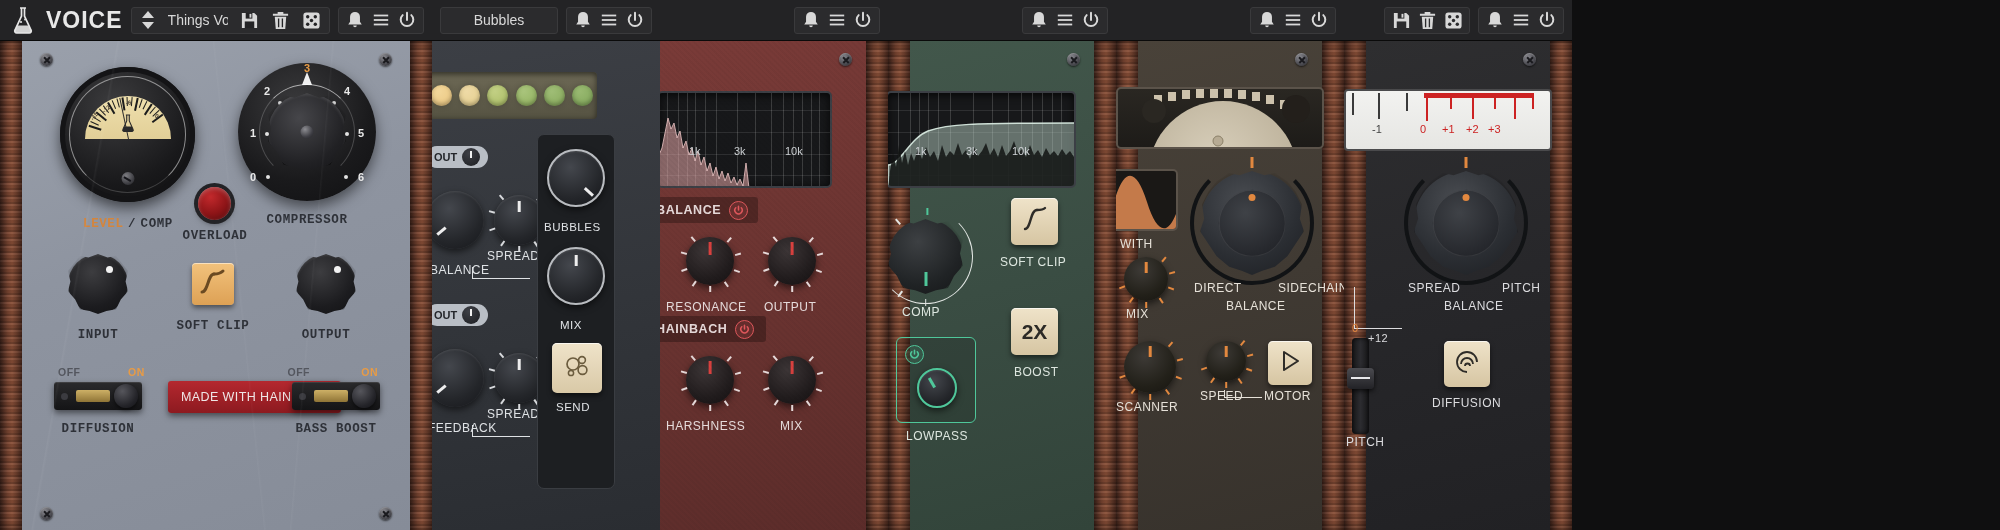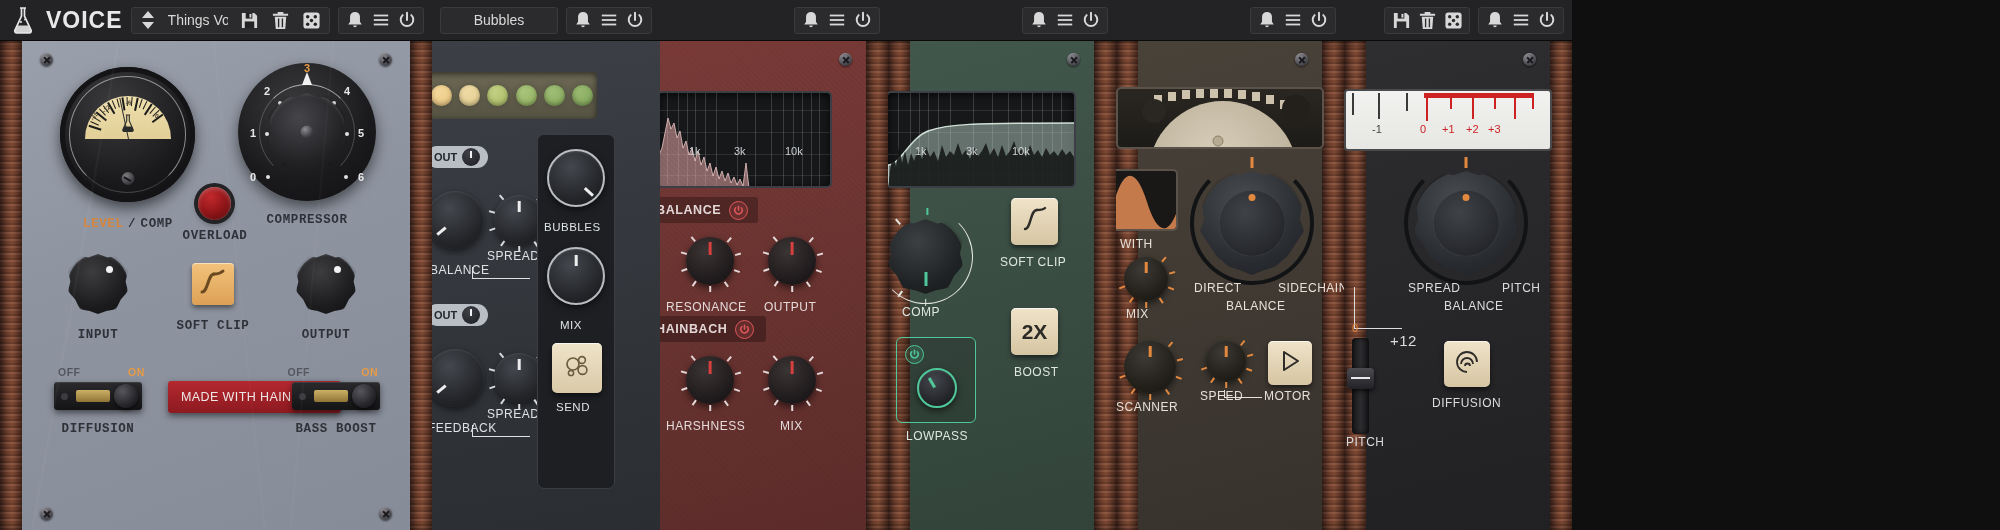--- a/index.html
+++ b/index.html
@@ -1117,21 +1117,21 @@
           <div class="dotp"></div>
         </div>
         <div class="chunkyarc" style="left:38px;top:120px;width:124px;height:124px"></div>
         <div class="chunkytop" style="left:100px;top:116px"></div>
         <div class="glbl2" style="left:42px;top:240px">SPREAD</div>
         <div class="glbl2" style="left:136px;top:240px">PITCH</div>
         <div class="glbl2" style="left:78px;top:258px">BALANCE</div>
 
         <div class="bracket" style="left:-12px;top:246px;width:48px;height:42px;border-color:#dcdcdf"></div>
         <div class="glbl2" style="left:-14px;top:281px;color:#e2883f;font-size:11px">0</div>
-        <div class="glbl2" style="left:24px;top:291px;font-size:15px">+12</div>
+        <div class="glbl2" style="left:2px;top:291px;font-size:11px">+12</div>
         <div class="slider" style="left:-14px;top:297px;height:96px">
           <div class="knb" style="top:30px"></div>
         </div>
         <div class="glbl2" style="left:-20px;top:394px">PITCH</div>
 
         <div class="diffbtn" style="left:78px;top:300px;width:46px;height:46px">
           <span>
             <svg width="28" height="28" viewBox="0 0 28 28">
                 <path d="M4 14a10 10 0 0 1 20 0" fill="none" stroke="#2e2c28" stroke-width="1.8"></path>
                 <path d="M8 16a6 6 0 0 1 12 0" fill="none" stroke="#2e2c28" stroke-width="1.8"></path>

